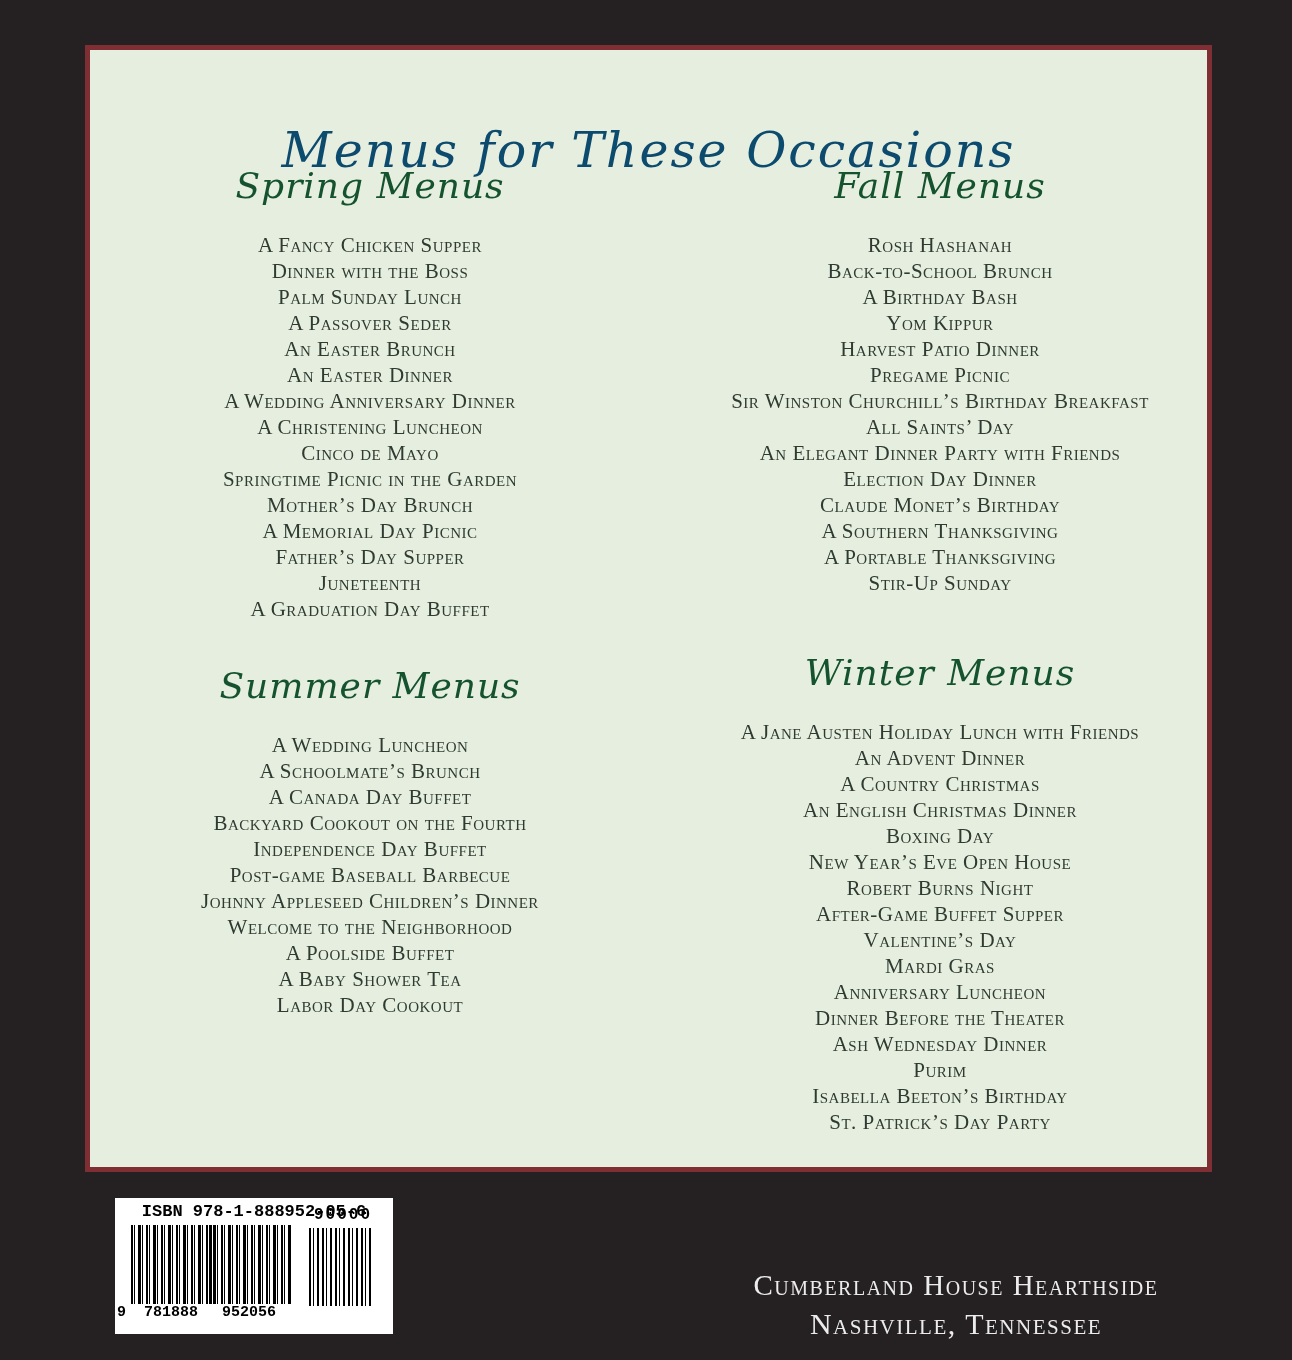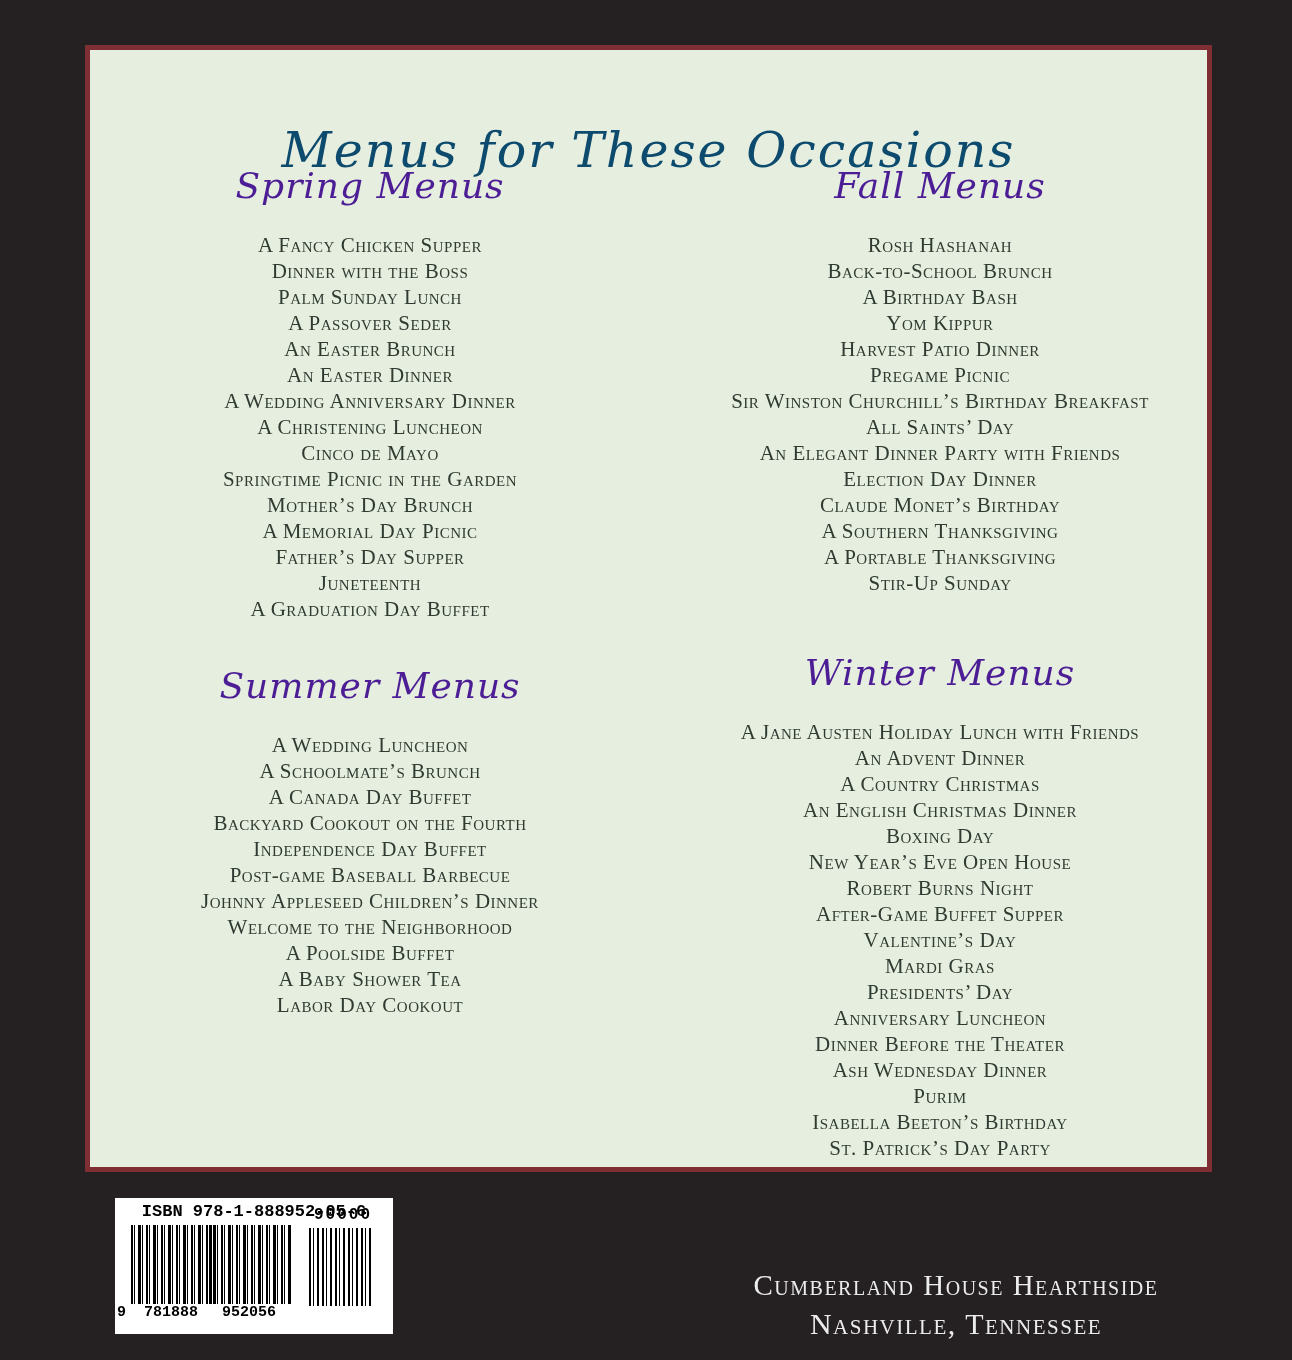--- a/index.html
+++ b/index.html
@@ -37,21 +37,21 @@
   }
   .season-section.spring { left: 60px;  top: 113px; width: 440px; }
   .season-section.fall   { left: 600px; top: 113px; width: 500px; }
   .season-section.summer { left: 60px;  top: 613px; width: 440px; }
   .season-section.winter { left: 600px; top: 588px; width: 500px; margin-top: 12px; }
   .season-heading {
     font-family: "DejaVu Serif", serif;
     font-style: italic;
     font-size: 36px;
     letter-spacing: 1px;
-    color: #4c1d95;
+    color: #14532d;
     height: 46px;
     line-height: 46px;
     margin-bottom: 23px;
   }
   .menu-list { }
   .menu-item {
     font-family: "Liberation Serif", serif;
     font-variant: small-caps;
     font-size: 21px;
     line-height: 26px;
@@ -215,21 +215,20 @@
         <div class="menu-item">A Jane Austen Holiday Lunch with Friends</div>
         <div class="menu-item">An Advent Dinner</div>
         <div class="menu-item">A Country Christmas</div>
         <div class="menu-item">An English Christmas Dinner</div>
         <div class="menu-item">Boxing Day</div>
         <div class="menu-item">New Year’s Eve Open House</div>
         <div class="menu-item">Robert Burns Night</div>
         <div class="menu-item">After-Game Buffet Supper</div>
         <div class="menu-item">Valentine’s Day</div>
         <div class="menu-item">Mardi Gras</div>
-        <div class="menu-item">Presidents’ Day</div>
         <div class="menu-item">Anniversary Luncheon</div>
         <div class="menu-item">Dinner Before the Theater</div>
         <div class="menu-item">Ash Wednesday Dinner</div>
         <div class="menu-item">Purim</div>
         <div class="menu-item">Isabella Beeton’s Birthday</div>
         <div class="menu-item">St. Patrick’s Day Party</div>
       </div>
   </div>
 </div>
 

